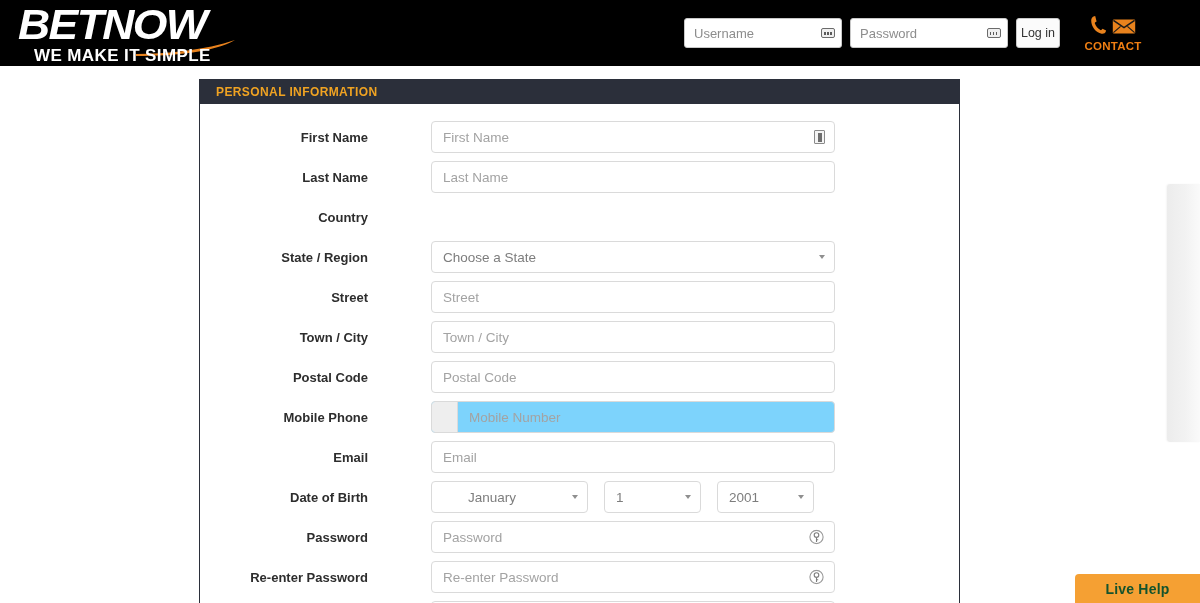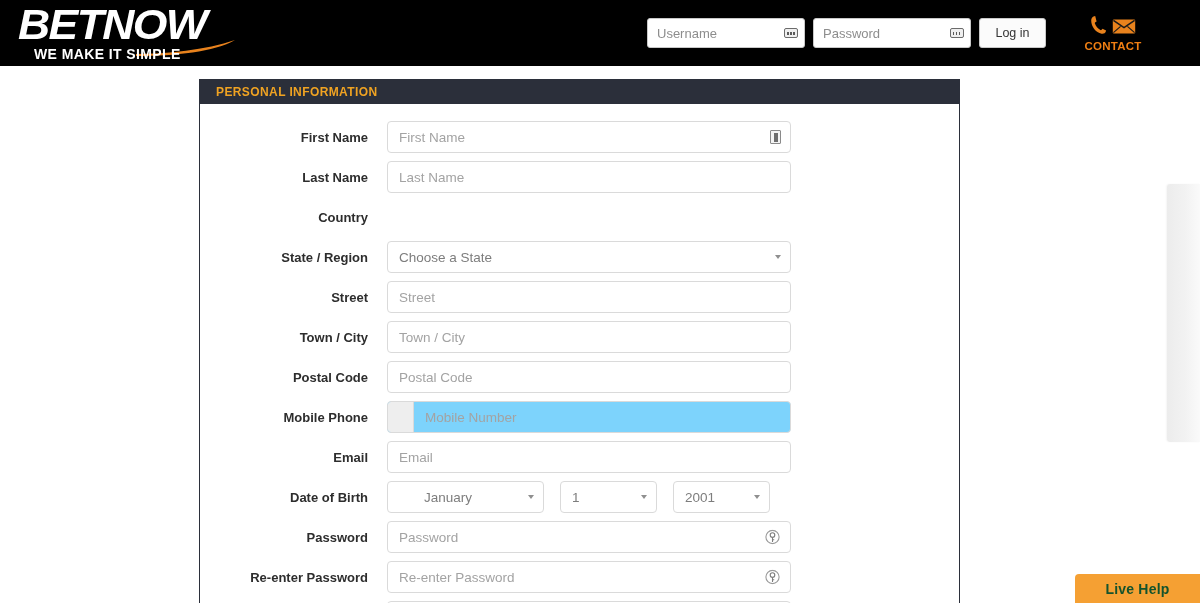--- a/index.html
+++ b/index.html
@@ -27,21 +27,21 @@
     font-family: "Liberation Sans", sans-serif;
     font-weight: 700; font-style: italic;
     font-size: 42px; line-height: 42px;
     letter-spacing: -1.5px;
     color: #ffffff;
     transform: scaleX(1.06);
     transform-origin: left top;
   }
   .logo-tag {
     position: absolute; left: 16px; top: 42px;
-    font-weight: 700; font-size: 14px;
+    font-weight: 700; font-size: 17px;
     letter-spacing: 0.4px;
     color: #ffffff;
     white-space: nowrap;
   }
   .logo-swoosh {
     position: absolute; left: 118px; top: 36px;
     width: 100px; height: 16px;
     overflow: hidden;
   }
   .logo-swoosh svg { display: block; }
@@ -79,29 +79,29 @@
     background: #efefef;
     display: flex; align-items: center; justify-content: center;
   }
   .kb-icon i {
     display: block;
     width: 9px; height: 3px;
     background:
       repeating-linear-gradient(to right, #5a5a5a 0 1.5px, transparent 1.5px 3px);
   }
   .login-btn {
-    width: 67px; height: 30px;
+    width: 44px; height: 30px;
     background: #fbfbfb;
     border: 1px solid #c8c8c8;
     border-radius: 3px;
     font-family: "Liberation Sans", sans-serif;
     font-size: 12.5px;
     color: #333;
     cursor: pointer;
-    margin-right: 32px;
+    margin-right: 18px;
   }
   .contact-block {
     width: 70px; height: 54px;
     margin-right: 52px;
     display: flex; flex-direction: column;
     align-items: center; justify-content: center;
     cursor: pointer;
   }
   .contact-icons {
     display: flex; align-items: flex-end; gap: 5px;
@@ -156,20 +156,21 @@
   }
   .panel-body {
     padding-top: 13px;
   }
 
   .form-row {
     display: flex;
     align-items: center;
     height: 40px;
     margin-bottom: 0px;
+    gap: 44px;
   }
   .form-label {
     width: 187px;
     text-align: right;
     padding-right: 19px;
     font-weight: 700;
     font-size: 13px;
     color: #2d2d2d;
     white-space: nowrap;
   }

